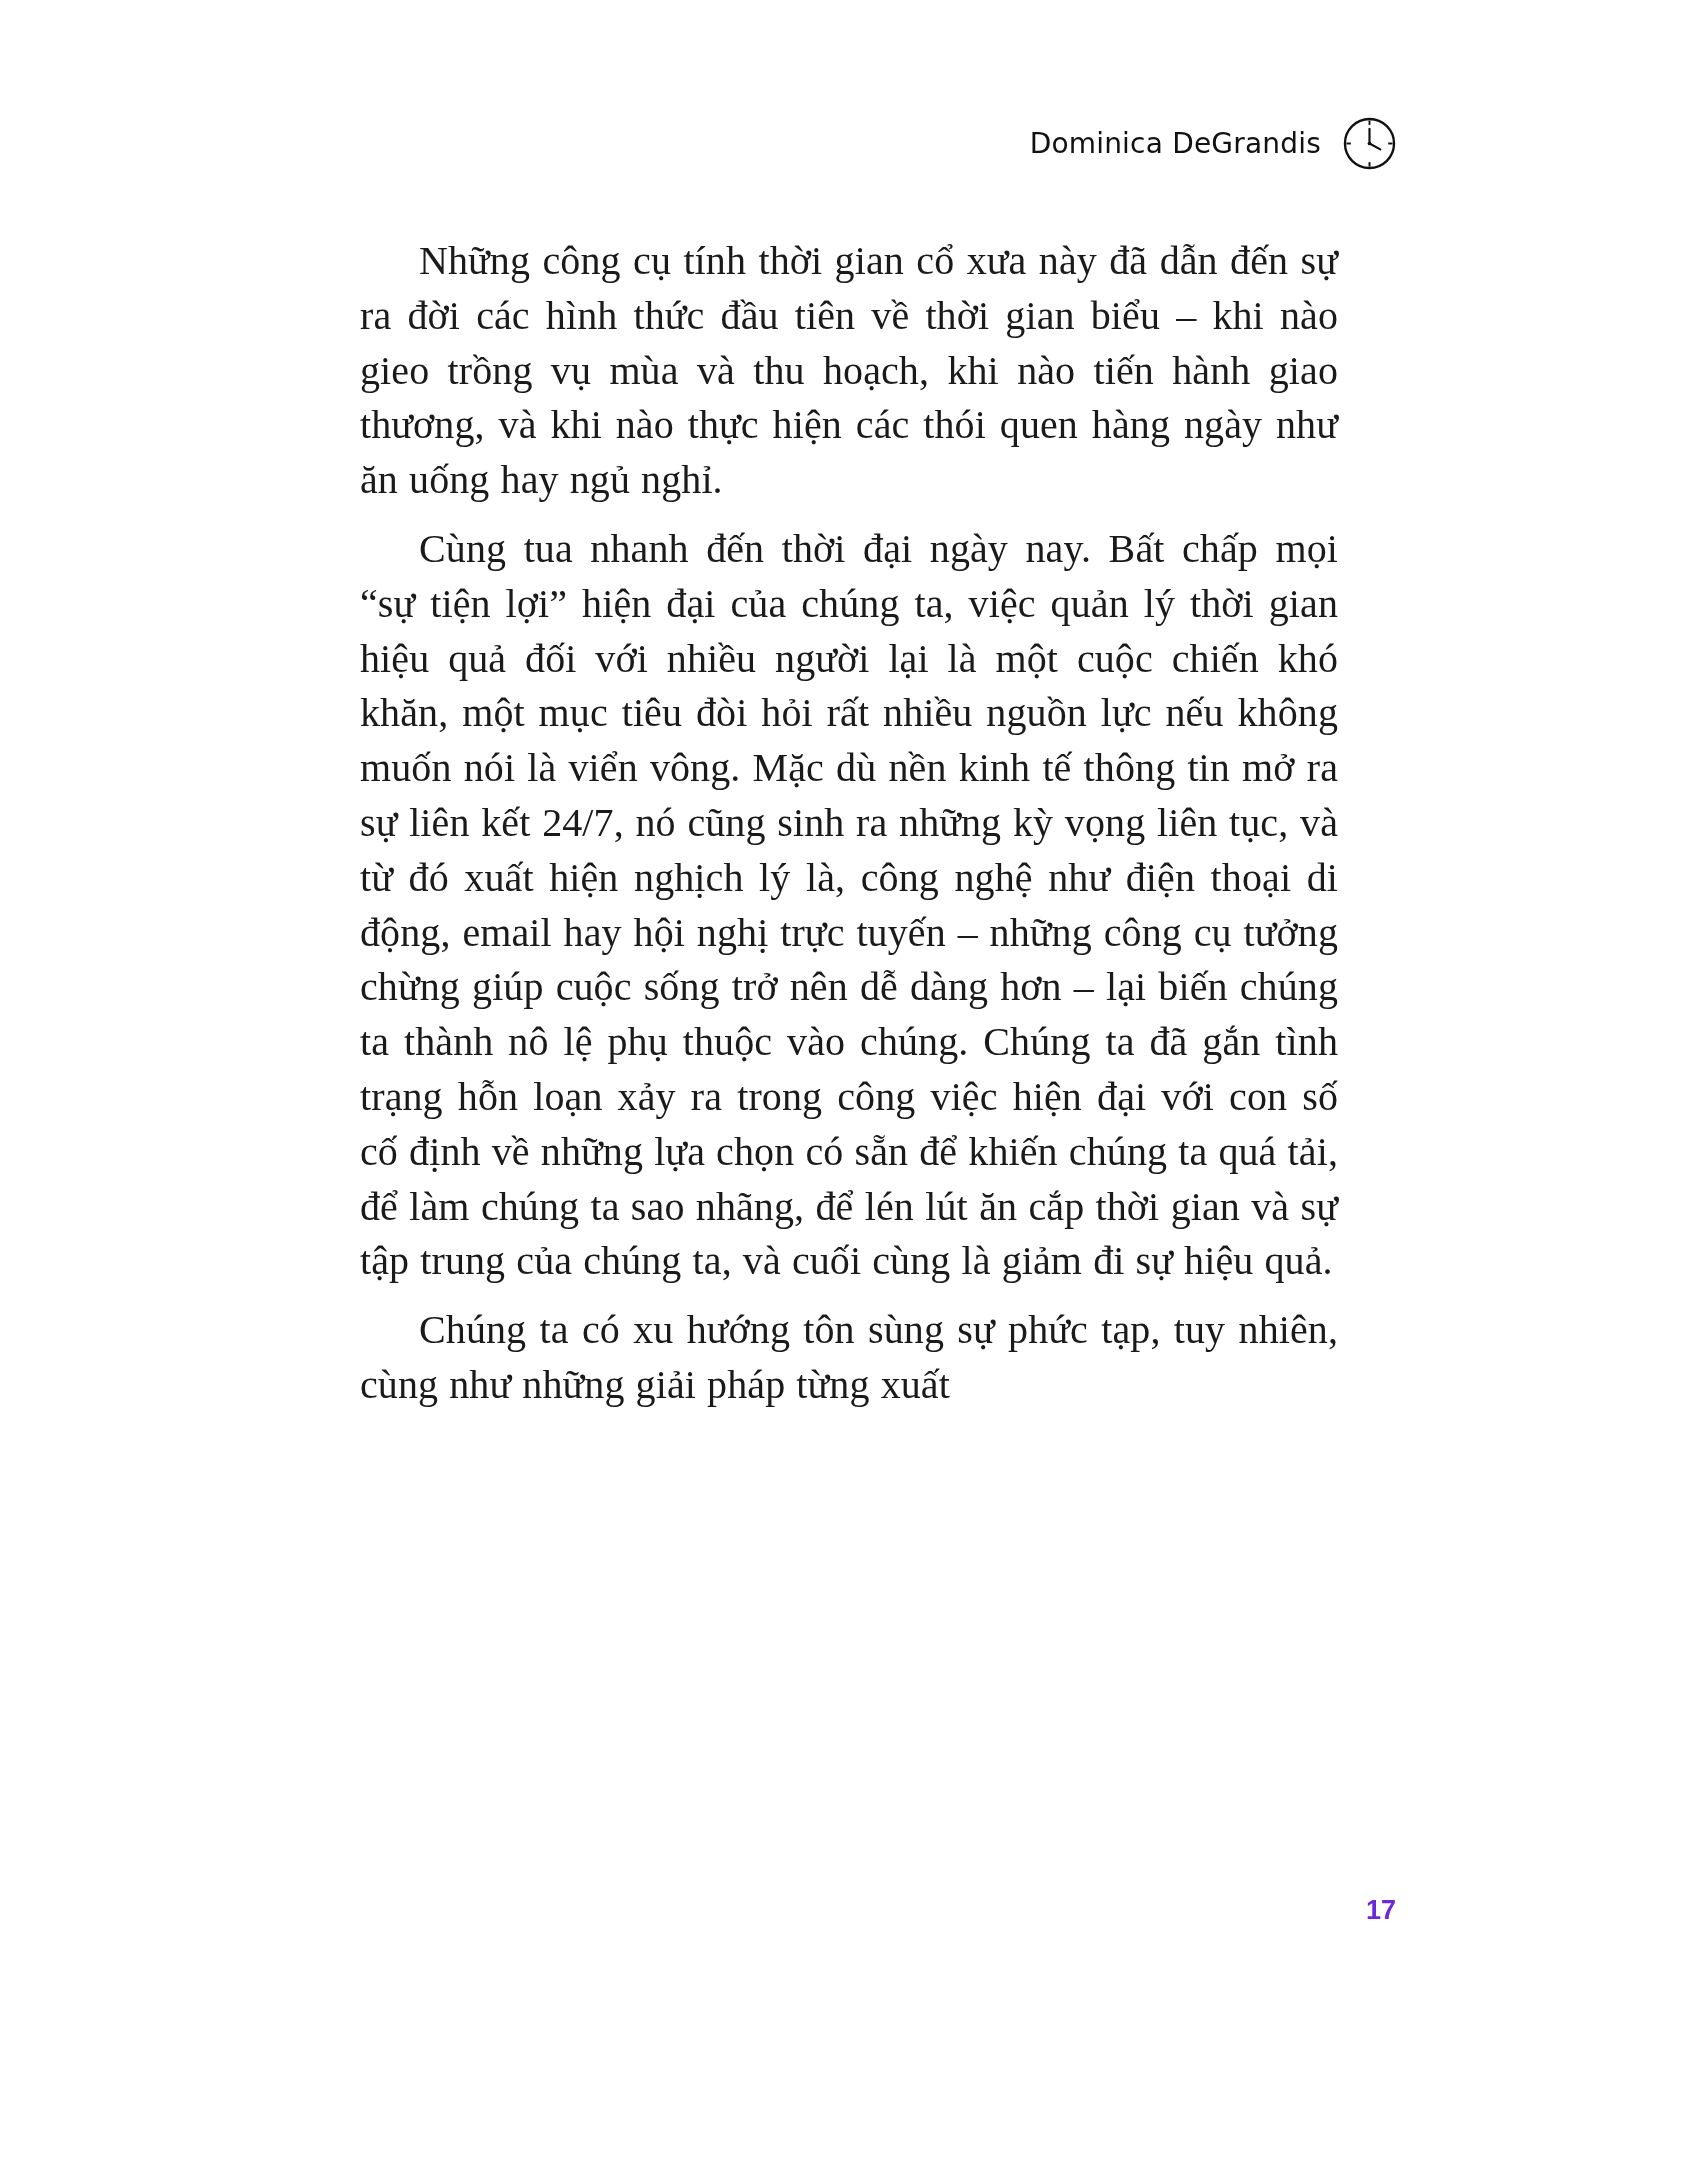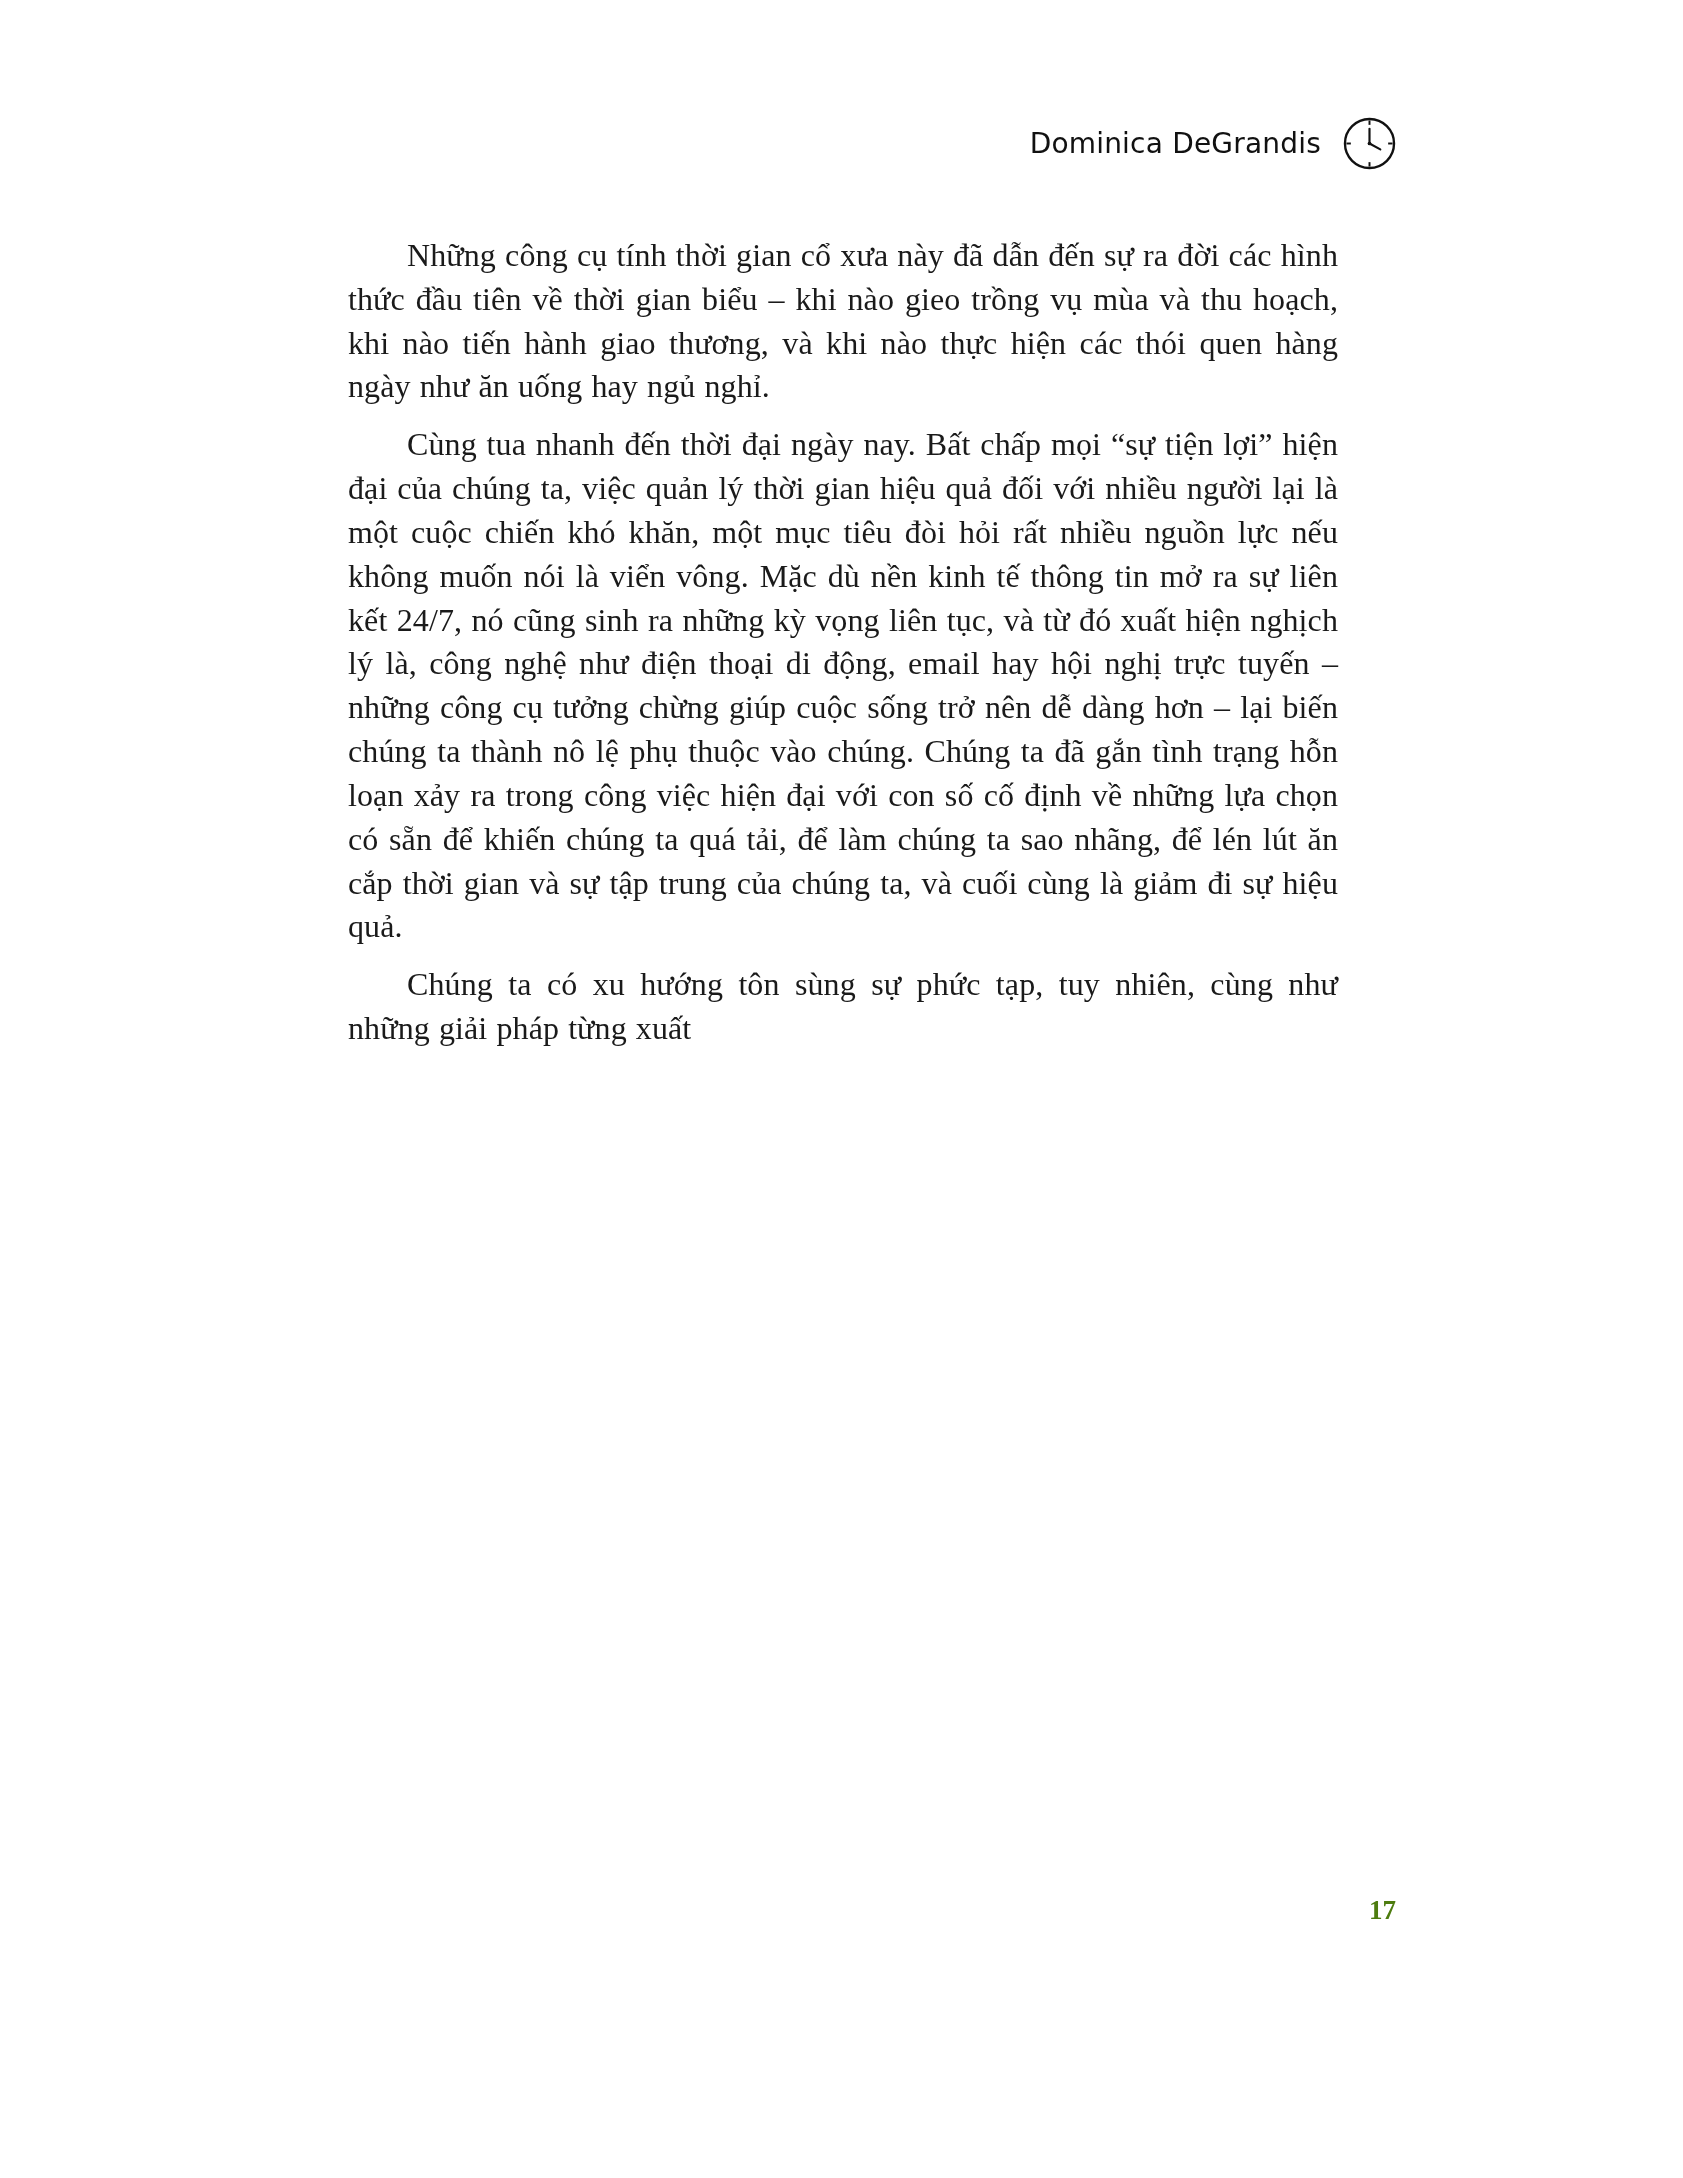--- a/index.html
+++ b/index.html
@@ -45,42 +45,42 @@
   }
 
   
   .content {
     position: absolute;
     left: 348px;
     top: 234px;
     width: 990px;
   }
   .content p {
-    margin: 0 0 14px 0;
-    font-size: 32px;
+    margin: 0 0 14px 12px;
+    font-size: 40px;
     line-height: 1.37;
     text-align: justify;
     text-justify: inter-word;
     text-indent: 59px;
     letter-spacing: 0.1px;
     word-spacing: 1px;
   }
   .content p:last-child {
     margin-bottom: 0;
   }
 
   
   .folio {
     position: absolute;
     right: 287px;
     bottom: 252px;
-    font-family: Liberation Serif, serif;
+    font-family: Liberation Sans, sans-serif;
     font-size: 27px;
     font-weight: bold;
-    color: #4d7c0f;
+    color: #6d28d9;
   }
 </style>
 </head>
 <body>
 
 <div class="page">
 
   <div class="running-head">
     <span class="author">Dominica DeGrandis</span>
     <span>

